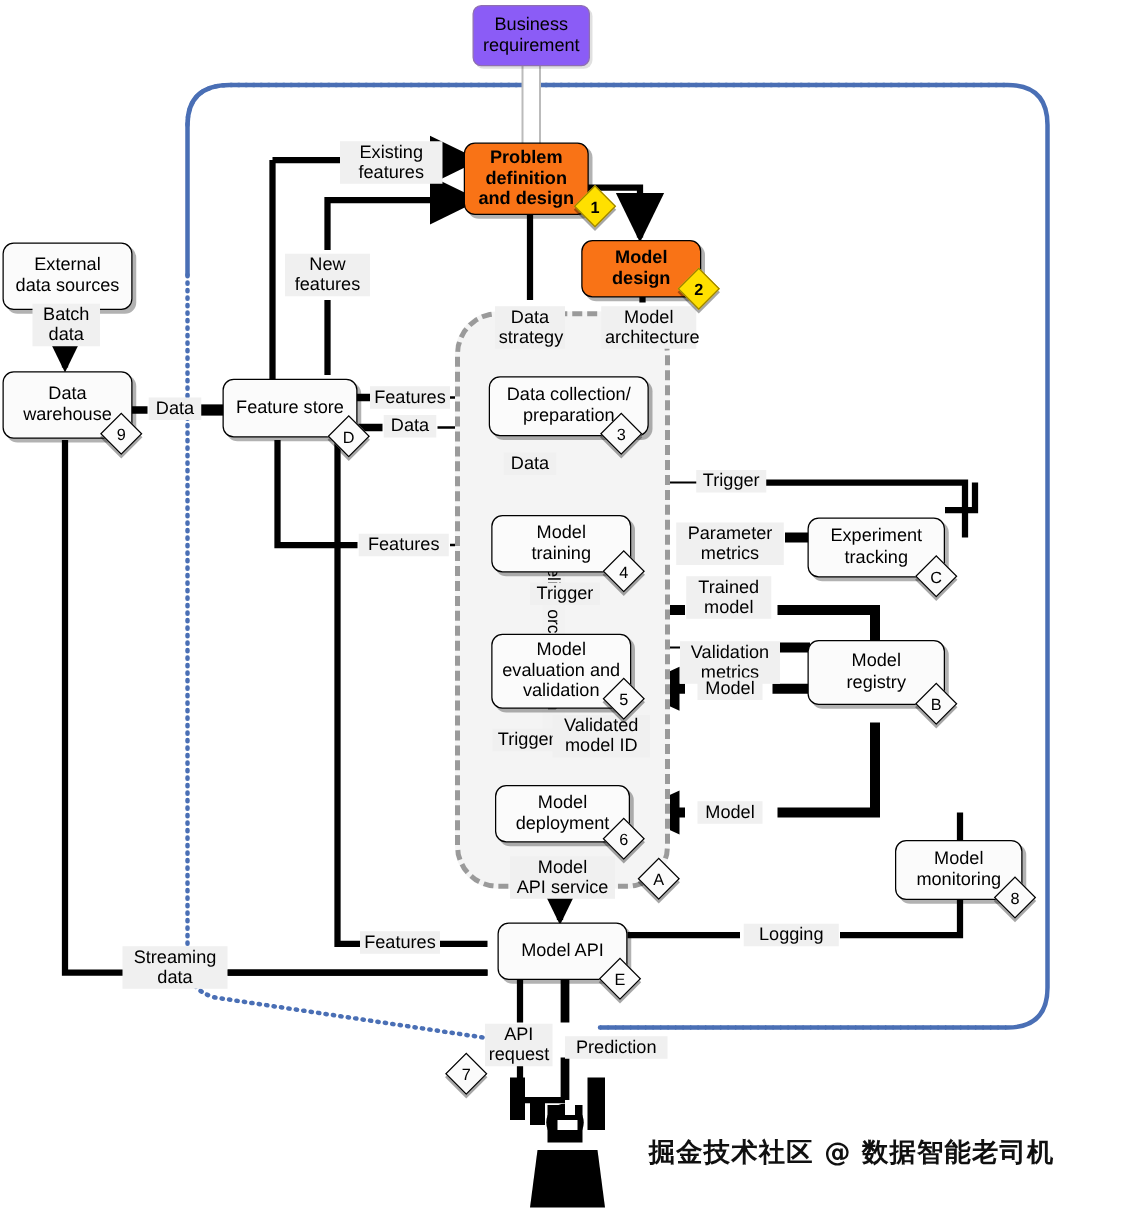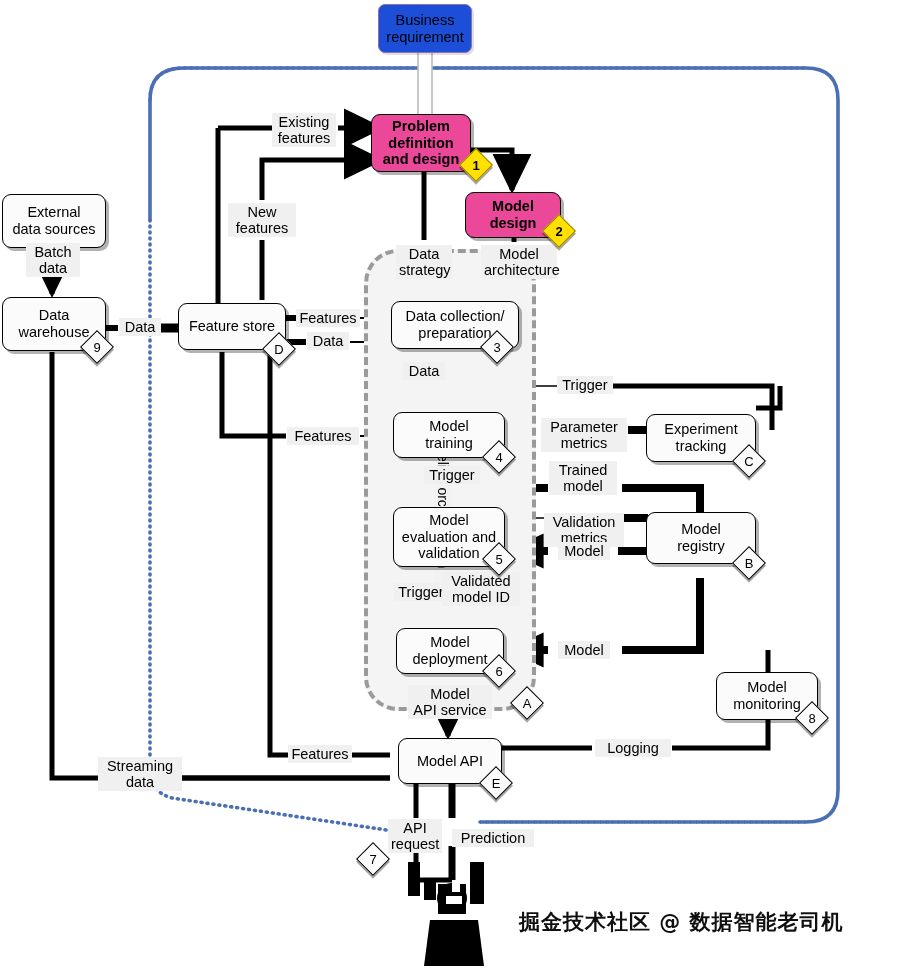--- a/index.html
+++ b/index.html
@@ -36,26 +36,26 @@
     align-items: center;
     justify-content: center;
     text-align: center;
     font-size: 14.5px;
     line-height: 1.15;
     color: #000000;
     box-shadow: 3px 3px 0 rgba(0,0,0,0.30);
     z-index: 20;
   }
   .node.accent-pink {
-    background: #ec4899;
+    background: #f97316;
     border-color: #000000;
     font-weight: bold;
   }
   .node.accent-purple {
-    background: #1d4ed8;
+    background: #8b5cf6;
     border-color: #8e6fb0;
     border-width: 1.4px;
     border-radius: 7px;
     box-shadow: 2px 2px 0 rgba(0,0,0,0.12);
     font-weight: normal;
   }
   .node .nlabel {
     padding: 0 4px;
     white-space: pre-line;
   }
@@ -445,21 +445,21 @@
 
   <div class="badge" style="left:512px; top:688px;">
     <span class="dia"></span>
     <span class="btxt">A</span>
   </div>
   <div class="badge" style="left:358px; top:844px;">
     <span class="dia"></span>
     <span class="btxt">7</span>
   </div>
 
-  <div class="elabel" style="left:272px; top:113px; width:64px;">Existing
+  <div class="elabel" style="left:272px; top:113px; width:82px;">Existing
 features</div>
 
   <div class="elabel" style="left:228px; top:203px; width:68px;">New
 features</div>
 
   <div class="elabel" style="left:26px; top:243px; width:54px;">Batch
 data</div>
 
   <div class="elabel" style="left:119px; top:318px; width:42px;">Data</div>
 

